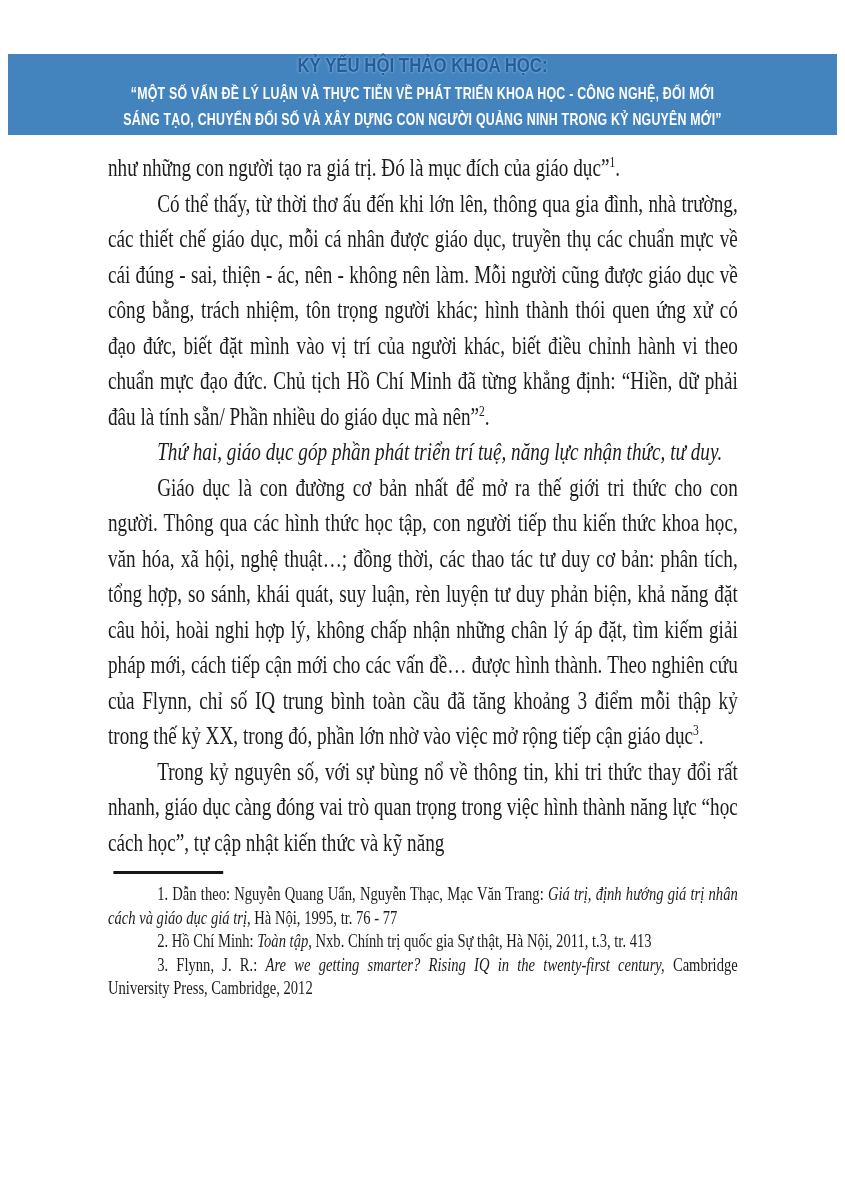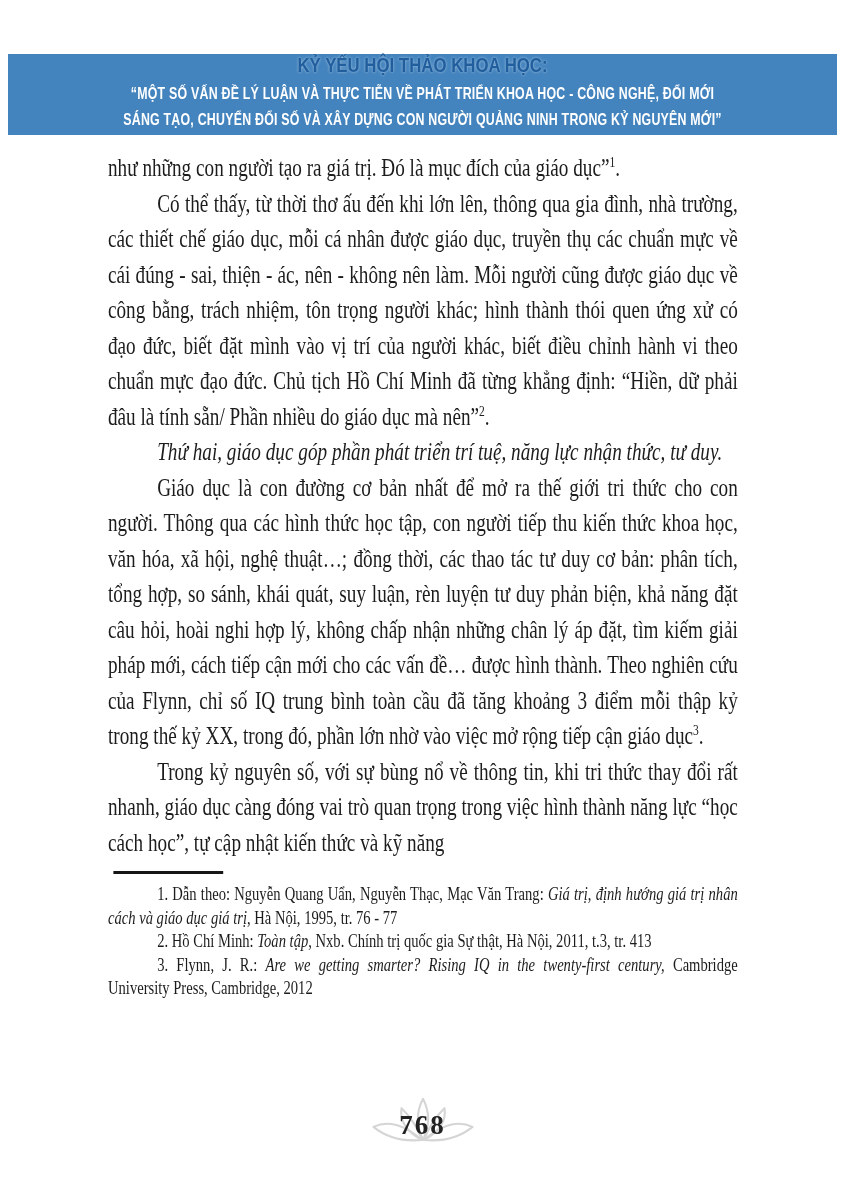--- a/index.html
+++ b/index.html
@@ -56,26 +56,14 @@
         <p class="ind"><span>Trong kỷ nguyên số, với sự bùng nổ về thông tin, khi tri thức thay đổi rất nhanh, giáo dục càng đóng vai trò quan trọng trong việc hình thành năng lực “học cách học”, tự cập nhật kiến thức và kỹ năng</span></p>
       </div>
     <div class="footnote-rule"></div>
     <div class="footnotes">
         <p><span>1. Dẫn theo: Nguyễn Quang Uẩn, Nguyễn Thạc, Mạc Văn Trang: </span><span class="it">Giá trị, định hướng giá trị nhân cách và giáo dục giá trị</span><span>, Hà Nội, 1995, tr. 76 - 77</span></p>
         <p><span>2. Hồ Chí Minh: </span><span class="it">Toàn tập</span><span>, Nxb. Chính trị quốc gia Sự thật, Hà Nội, 2011, t.3, tr. 413</span></p>
         <p><span>3. Flynn, J. R.: </span><span class="it">Are we getting smarter? Rising IQ in the twenty-first century,</span><span> Cambridge University Press, Cambridge, 2012</span></p>
       </div>
   </div>
 
-  <div class="footer">
-    <svg class="lotus" width="116" height="58" viewBox="0 0 120 62" fill="none">
-      <g stroke="#D5D5D5" stroke-width="2.2" fill="none" stroke-linejoin="round">
-        <path d="M60 3 Q49 24 60 47 Q71 24 60 3 Z"></path>
-        <path d="M37 13 Q34 34 59 47 Q51 26 37 13 Z"></path>
-        <path d="M83 13 Q86 34 61 47 Q69 26 83 13 Z"></path>
-        <path d="M7 33 Q30 22 59 47 Q28 50 7 33 Z"></path>
-        <path d="M113 33 Q90 22 61 47 Q92 50 113 33 Z"></path>
-      </g>
-    </svg>
-    <div class="pagenum">768</div>
-  </div>
 
 </div>
 
 </body></html>

